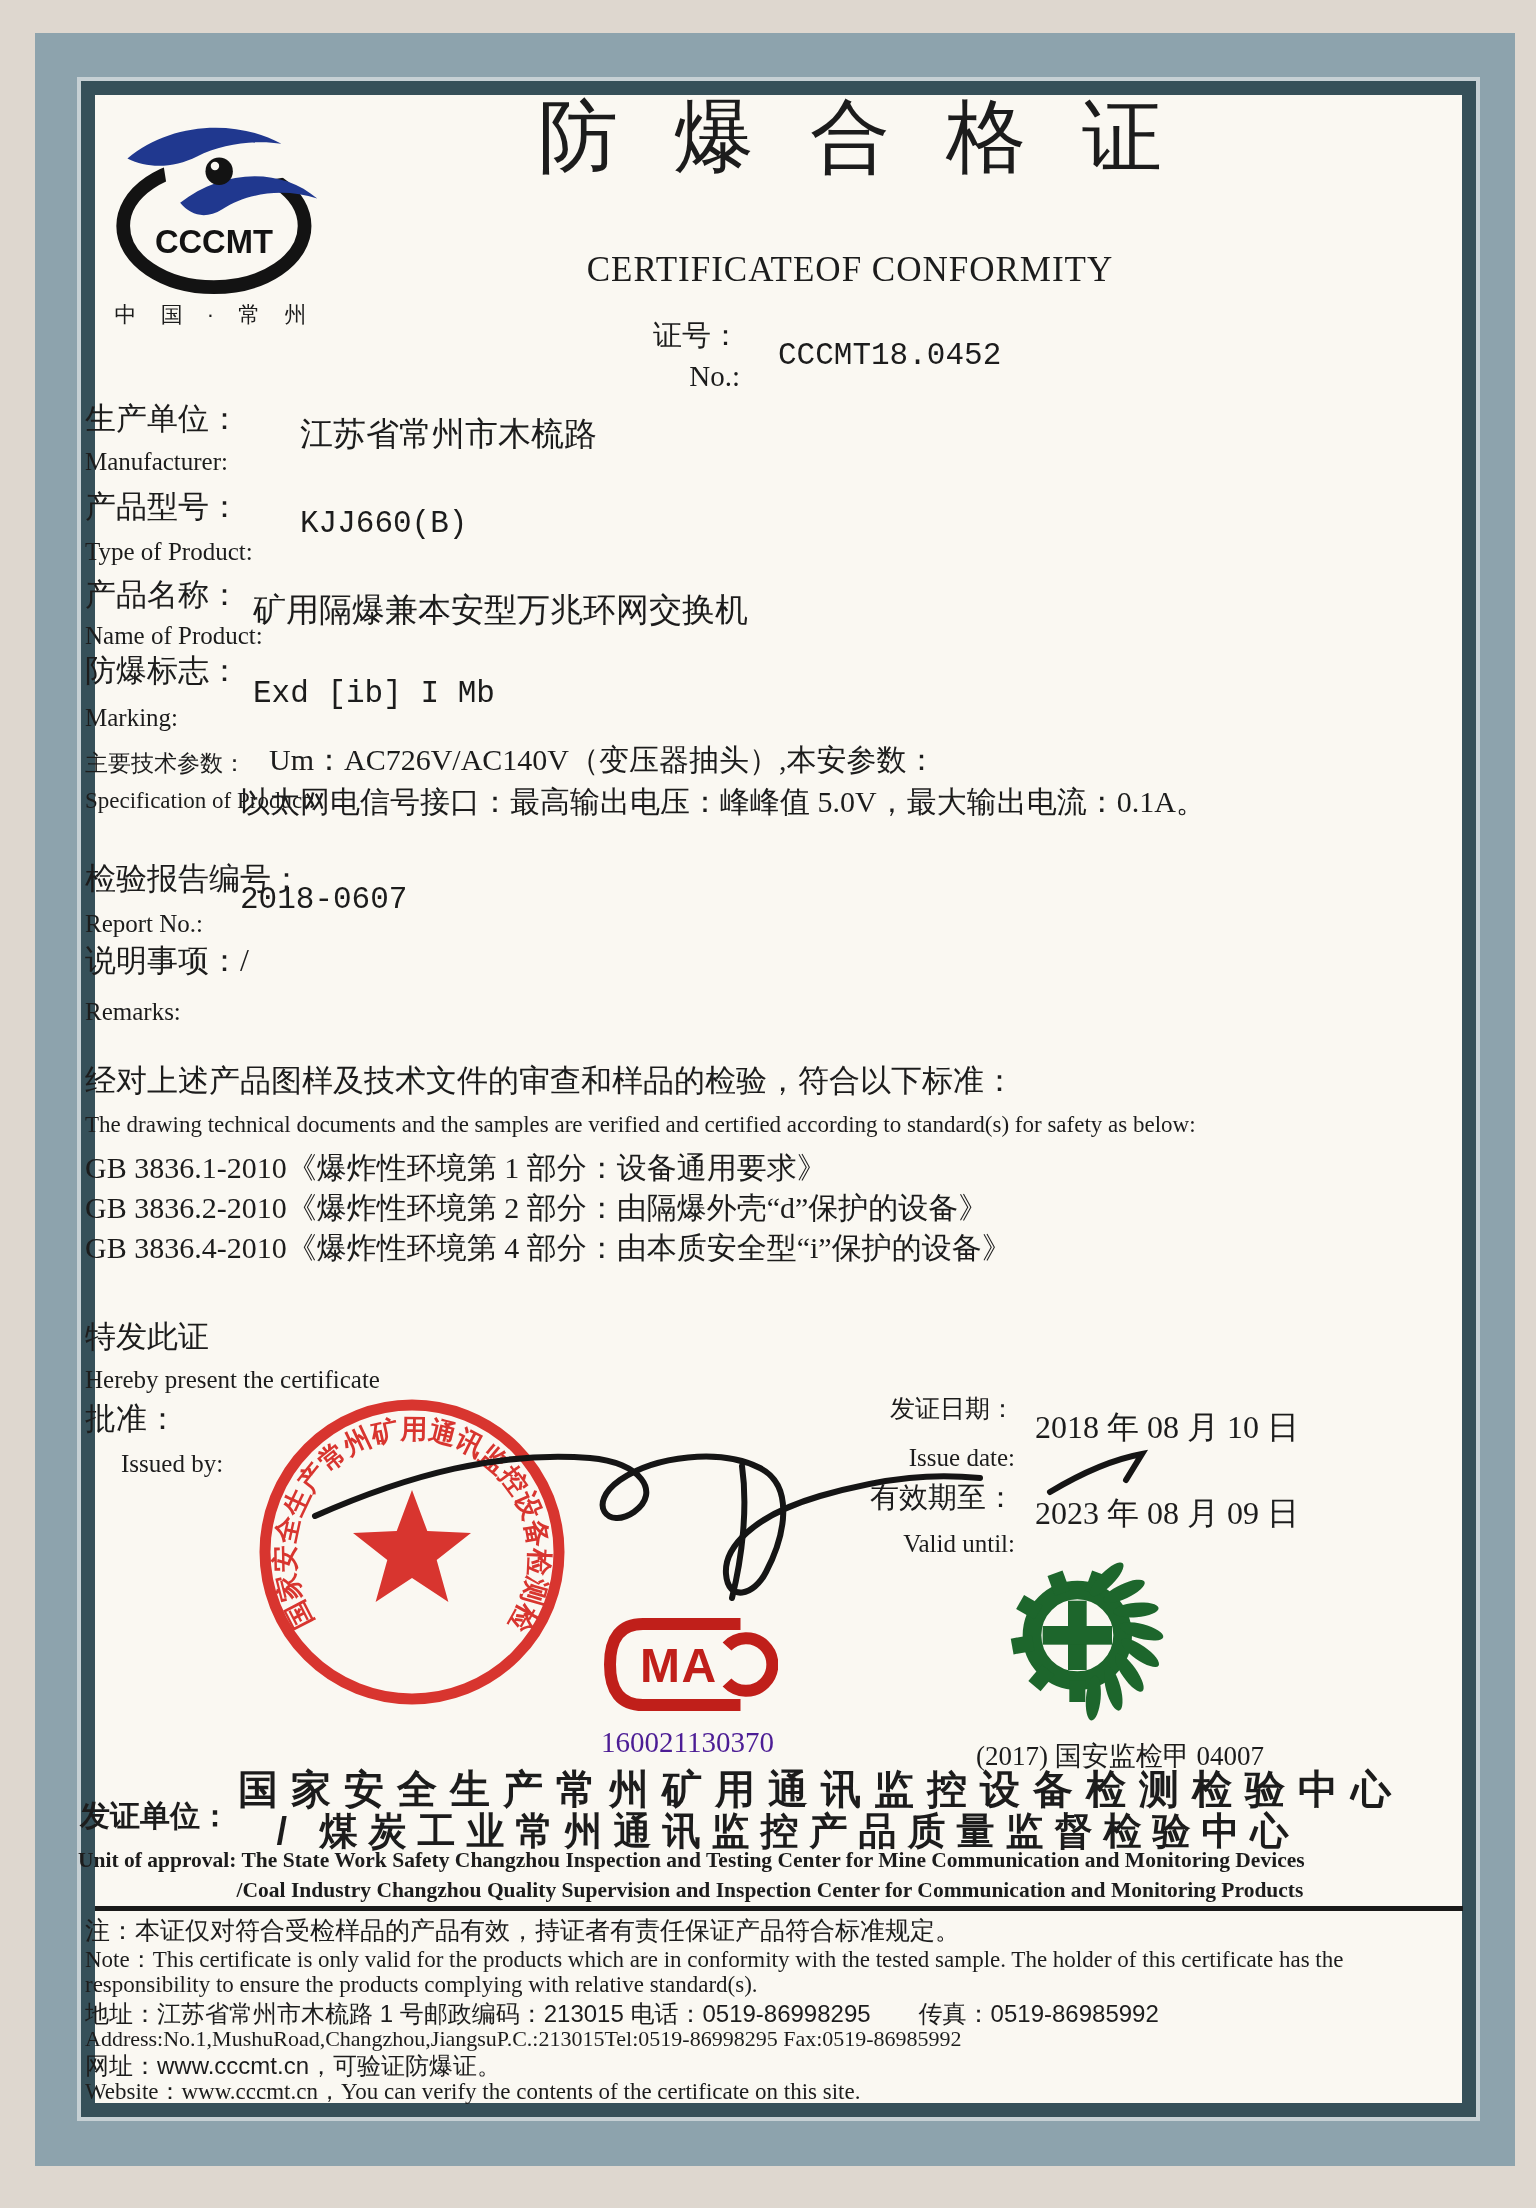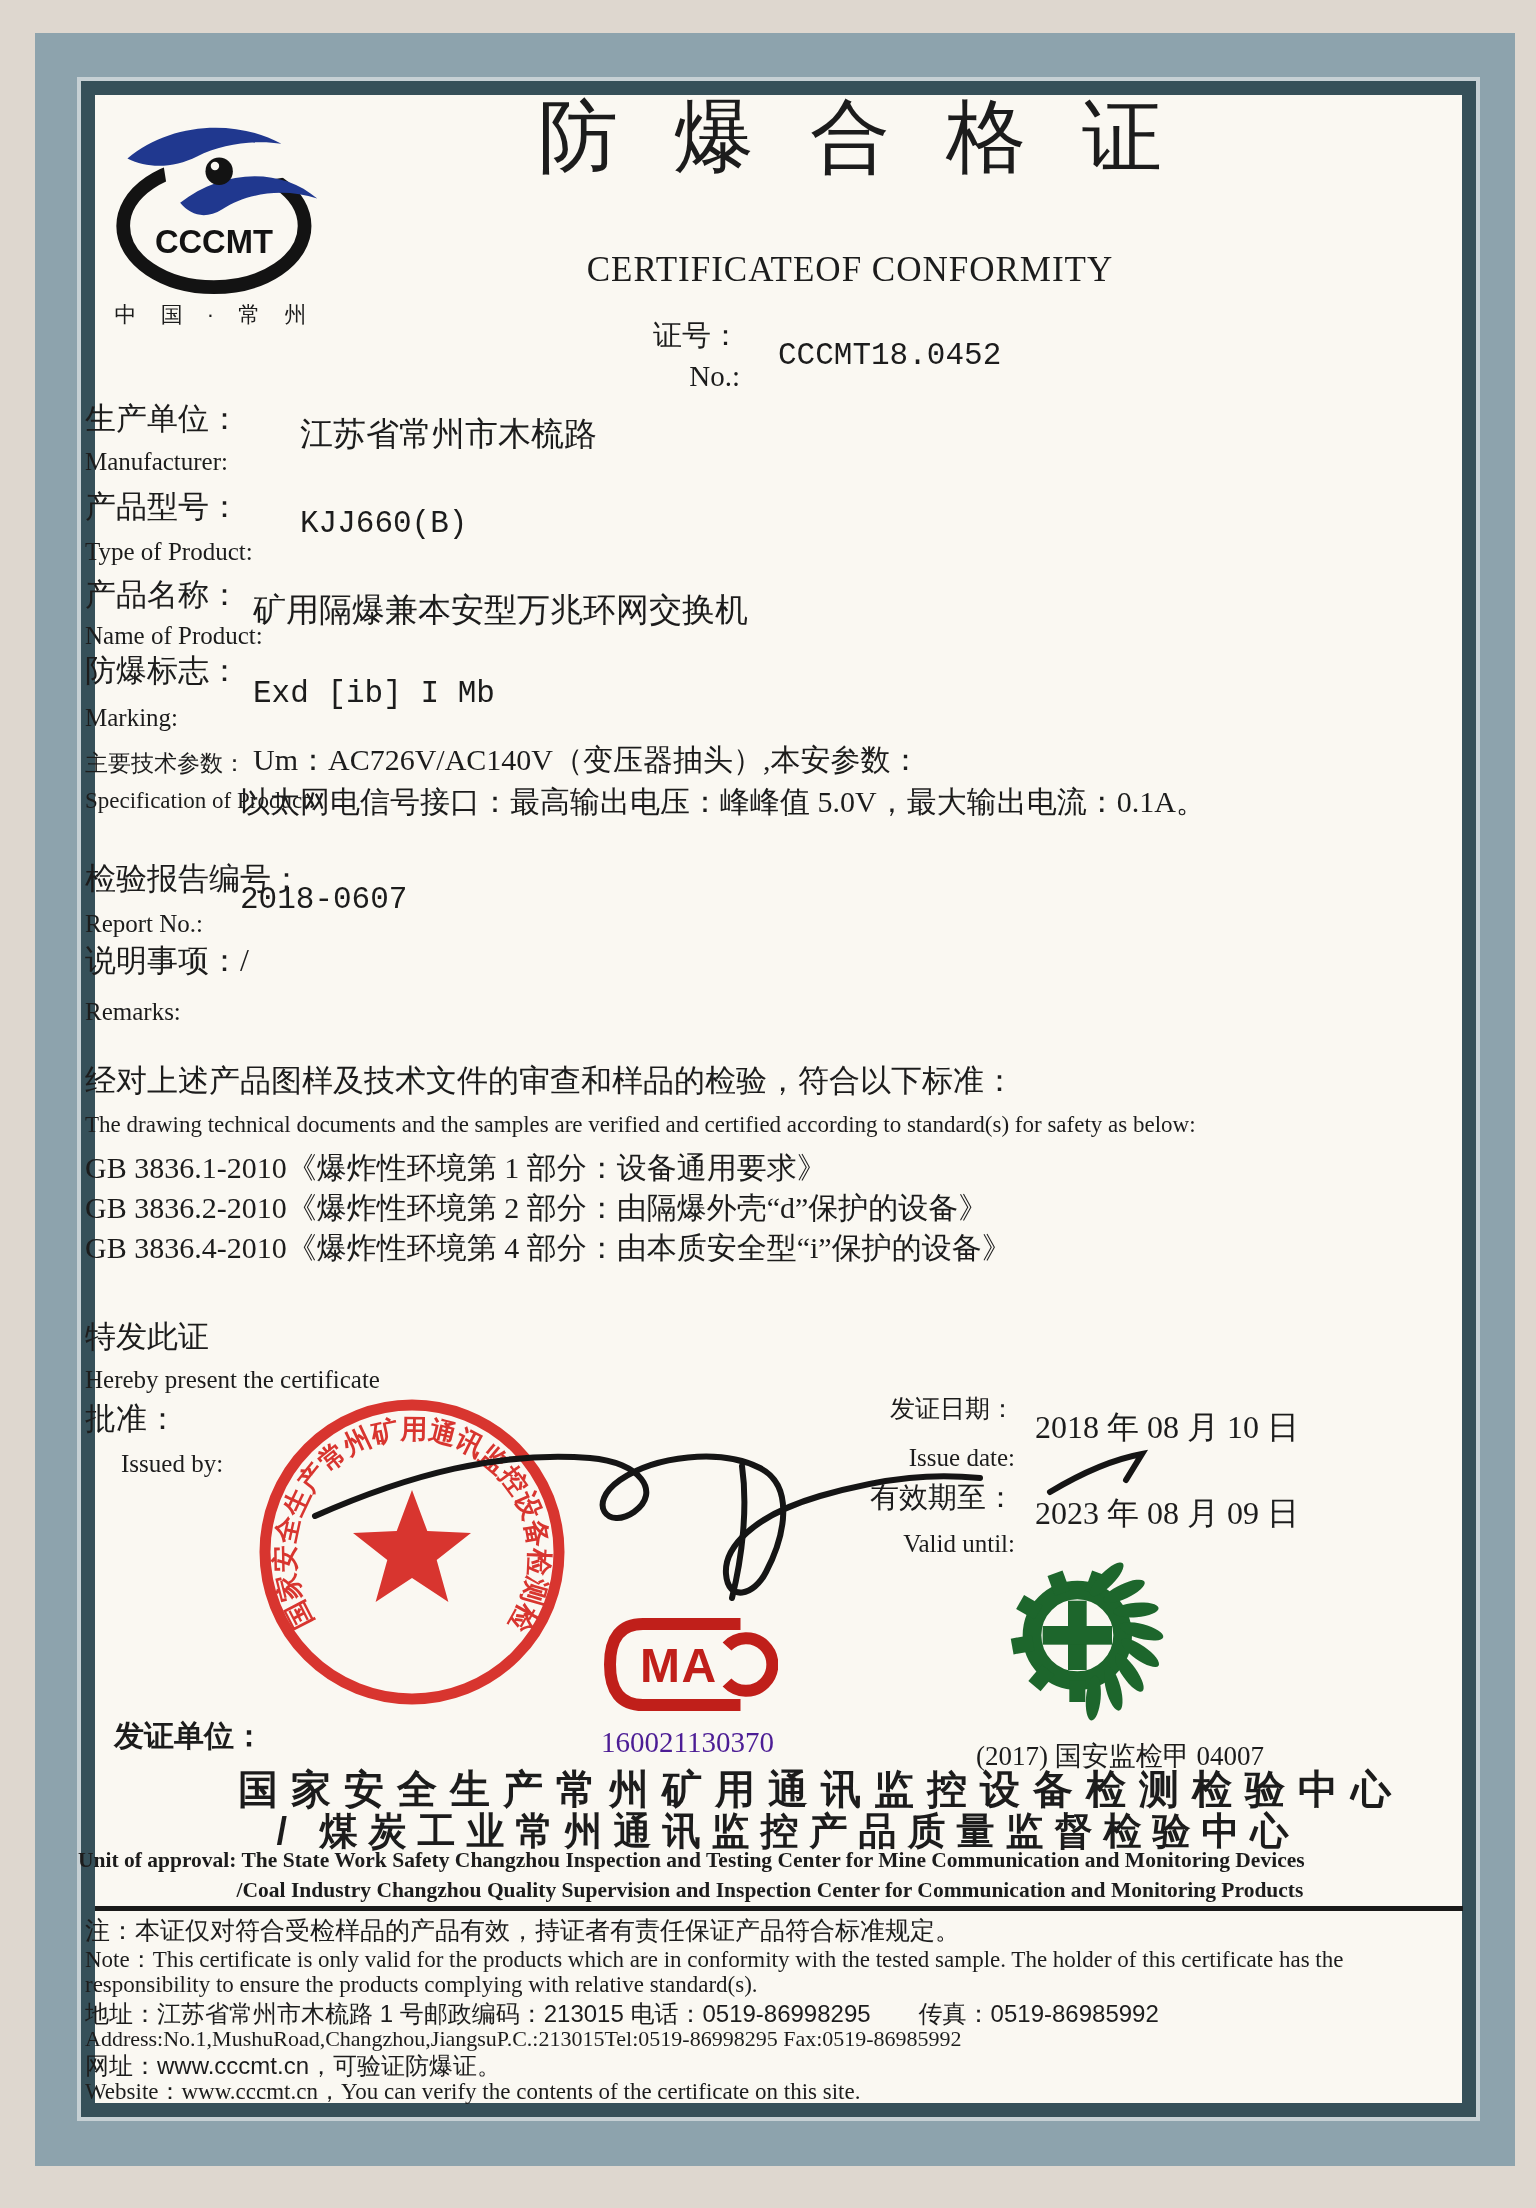--- a/index.html
+++ b/index.html
@@ -60,21 +60,21 @@
 <div class="abs hei" style="left:85px;top:574px;font-size:31px;">产品名称：</div>
 <div class="abs song" style="left:85px;top:622px;font-size:25px;">Name of Product:</div>
 <div class="abs song" style="left:253px;top:588px;font-size:33px;">矿用隔爆兼本安型万兆环网交换机</div>
 
 <div class="abs hei" style="left:85px;top:650px;font-size:31px;">防爆标志：</div>
 <div class="abs song" style="left:85px;top:704px;font-size:25px;">Marking:</div>
 <div class="abs mono" style="left:253px;top:676px;font-size:31px;">Exd [ib] I Mb</div>
 
 <div class="abs hei" style="left:85px;top:738px;font-size:23px;margin-top:10px;">主要技术参数：</div>
 <div class="abs song" style="left:85px;top:788px;font-size:23px;">Specification of Product:</div>
-<div class="abs song" style="left:253px;top:740px;font-size:30px;">Um：AC726V/AC140V（变压器抽头）,本安参数：</div>
+<div class="abs song" style="left:269px;top:740px;font-size:30px;">Um：AC726V/AC140V（变压器抽头）,本安参数：</div>
 <div class="abs song" style="left:240px;top:782px;font-size:30px;">以太网电信号接口：最高输出电压：峰峰值 5.0V，最大输出电流：0.1A。</div>
 
 <div class="abs hei" style="left:85px;top:858px;font-size:31px;">检验报告编号：</div>
 <div class="abs song" style="left:85px;top:910px;font-size:25px;">Report No.:</div>
 <div class="abs mono" style="left:240px;top:882px;font-size:31px;">2018-0607</div>
 
 <div class="abs hei" style="left:85px;top:940px;font-size:31px;">说明事项：</div>
 <div class="abs song" style="left:85px;top:998px;font-size:25px;">Remarks:</div>
 <div class="abs song" style="left:240px;top:942px;font-size:32px;">/</div>
 
@@ -139,21 +139,21 @@
     <ellipse cx="96" cy="36" rx="17" ry="5.5" transform="rotate(-5 96 36)"></ellipse>
     <ellipse cx="100" cy="52" rx="17" ry="5.5" transform="rotate(15 100 52)"></ellipse>
     <ellipse cx="99" cy="68" rx="17" ry="5.5" transform="rotate(35 99 68)"></ellipse>
     <ellipse cx="91" cy="83" rx="17" ry="5.5" transform="rotate(55 91 83)"></ellipse>
     <ellipse cx="79" cy="95" rx="17" ry="5.5" transform="rotate(75 79 95)"></ellipse>
     <ellipse cx="64" cy="102" rx="17" ry="5.5" transform="rotate(95 64 102)"></ellipse>
   </g>
 </svg>
 <div class="abs song ctr" style="left:950px;top:1738px;width:340px;font-size:27px;">(2017) 国安监检甲 04007</div>
 
-<div class="abs hei b" style="left:80px;top:1716px;font-size:30px;margin-left:34px;">发证单位：</div>
+<div class="abs hei b" style="left:80px;top:1796px;font-size:30px;">发证单位：</div>
 <div class="abs hei b" style="left:238px;top:1762px;width:1200px;font-size:40px;letter-spacing:13px;white-space:nowrap;">国家安全生产常州矿用通讯监控设备检测检验中心</div>
 <div class="abs hei b ctr" style="left:238px;top:1806px;width:1100px;font-size:38px;letter-spacing:11px;white-space:nowrap;">/ 煤炭工业常州通讯监控产品质量监督检验中心</div>
 <div class="abs song b" style="left:78px;top:1848px;width:1390px;font-size:21.5px;white-space:nowrap;">Unit of approval: The State Work Safety Changzhou Inspection and Testing Center for Mine Communication and Monitoring Devices</div>
 <div class="abs song b ctr" style="left:120px;top:1878px;width:1300px;font-size:21.5px;white-space:nowrap;">/Coal Industry Changzhou Quality Supervision and Inspection Center for Communication and Monitoring Products</div>
 
 <div class="abs sep"></div>
 
 <div class="abs hei" style="left:85px;top:1914px;font-size:25px;">注：本证仅对符合受检样品的产品有效，持证者有责任保证产品符合标准规定。</div>
 <div class="abs song" style="left:85px;top:1944px;font-size:23px;white-space:nowrap;">Note：This certificate is only valid for the products which are in conformity with the tested sample. The holder of this certificate has the</div>
 <div class="abs song" style="left:85px;top:1972px;font-size:23px;">responsibility to ensure the products complying with relative standard(s).</div>

